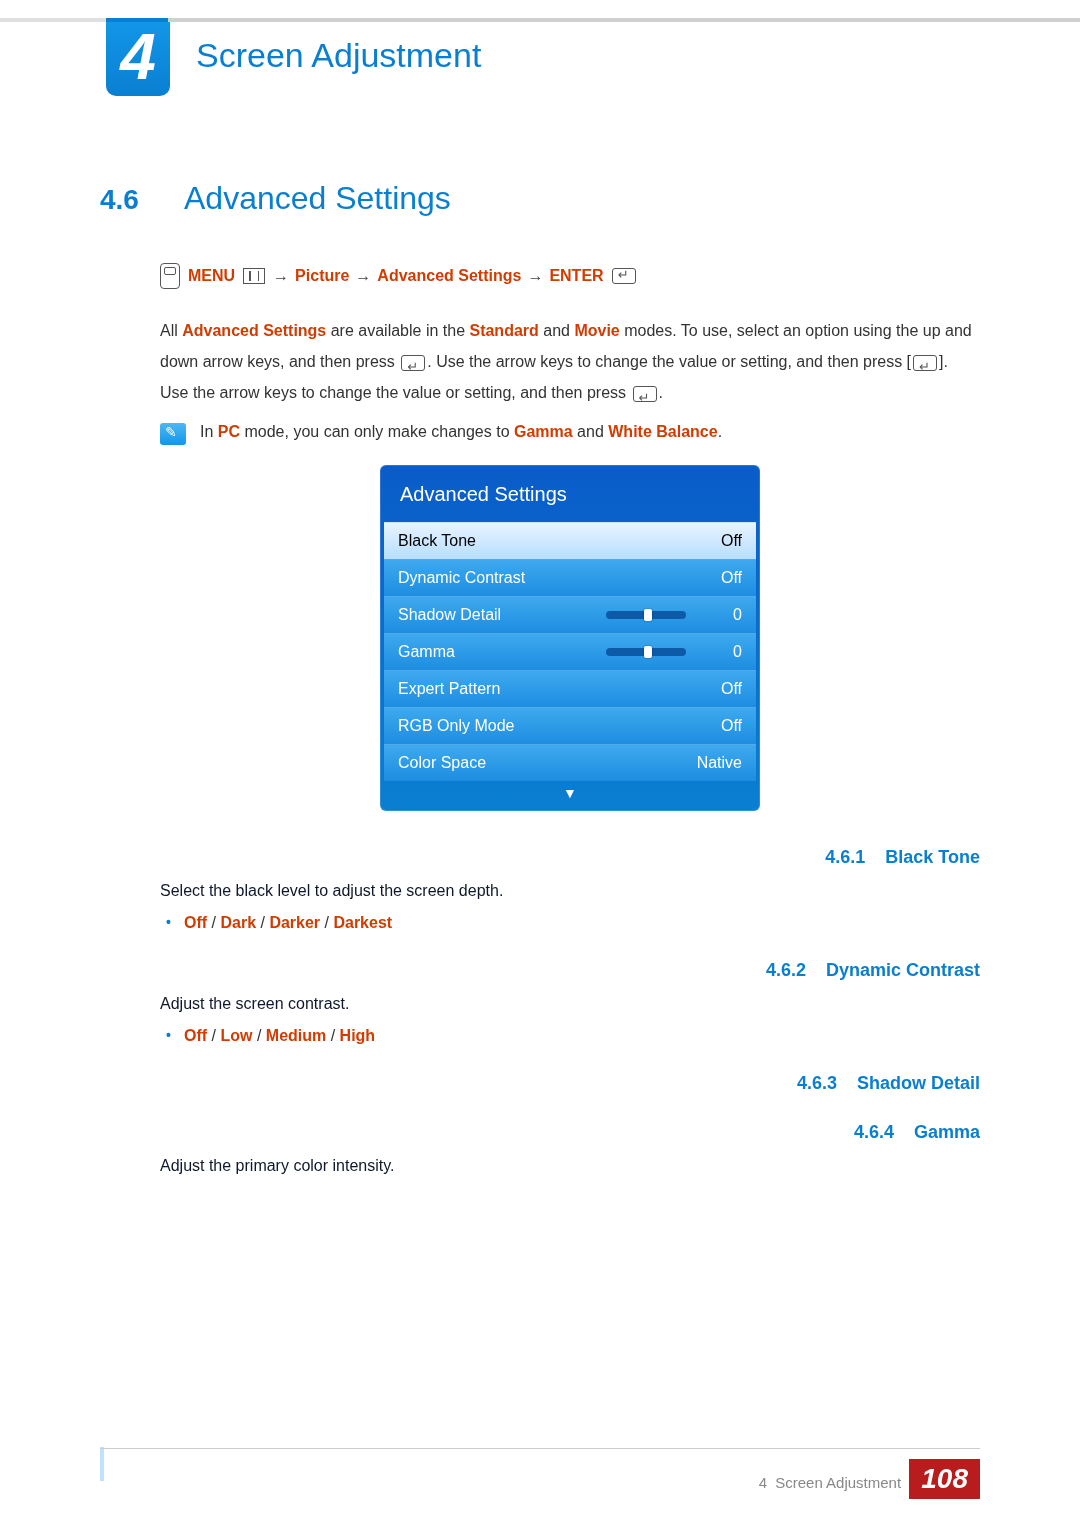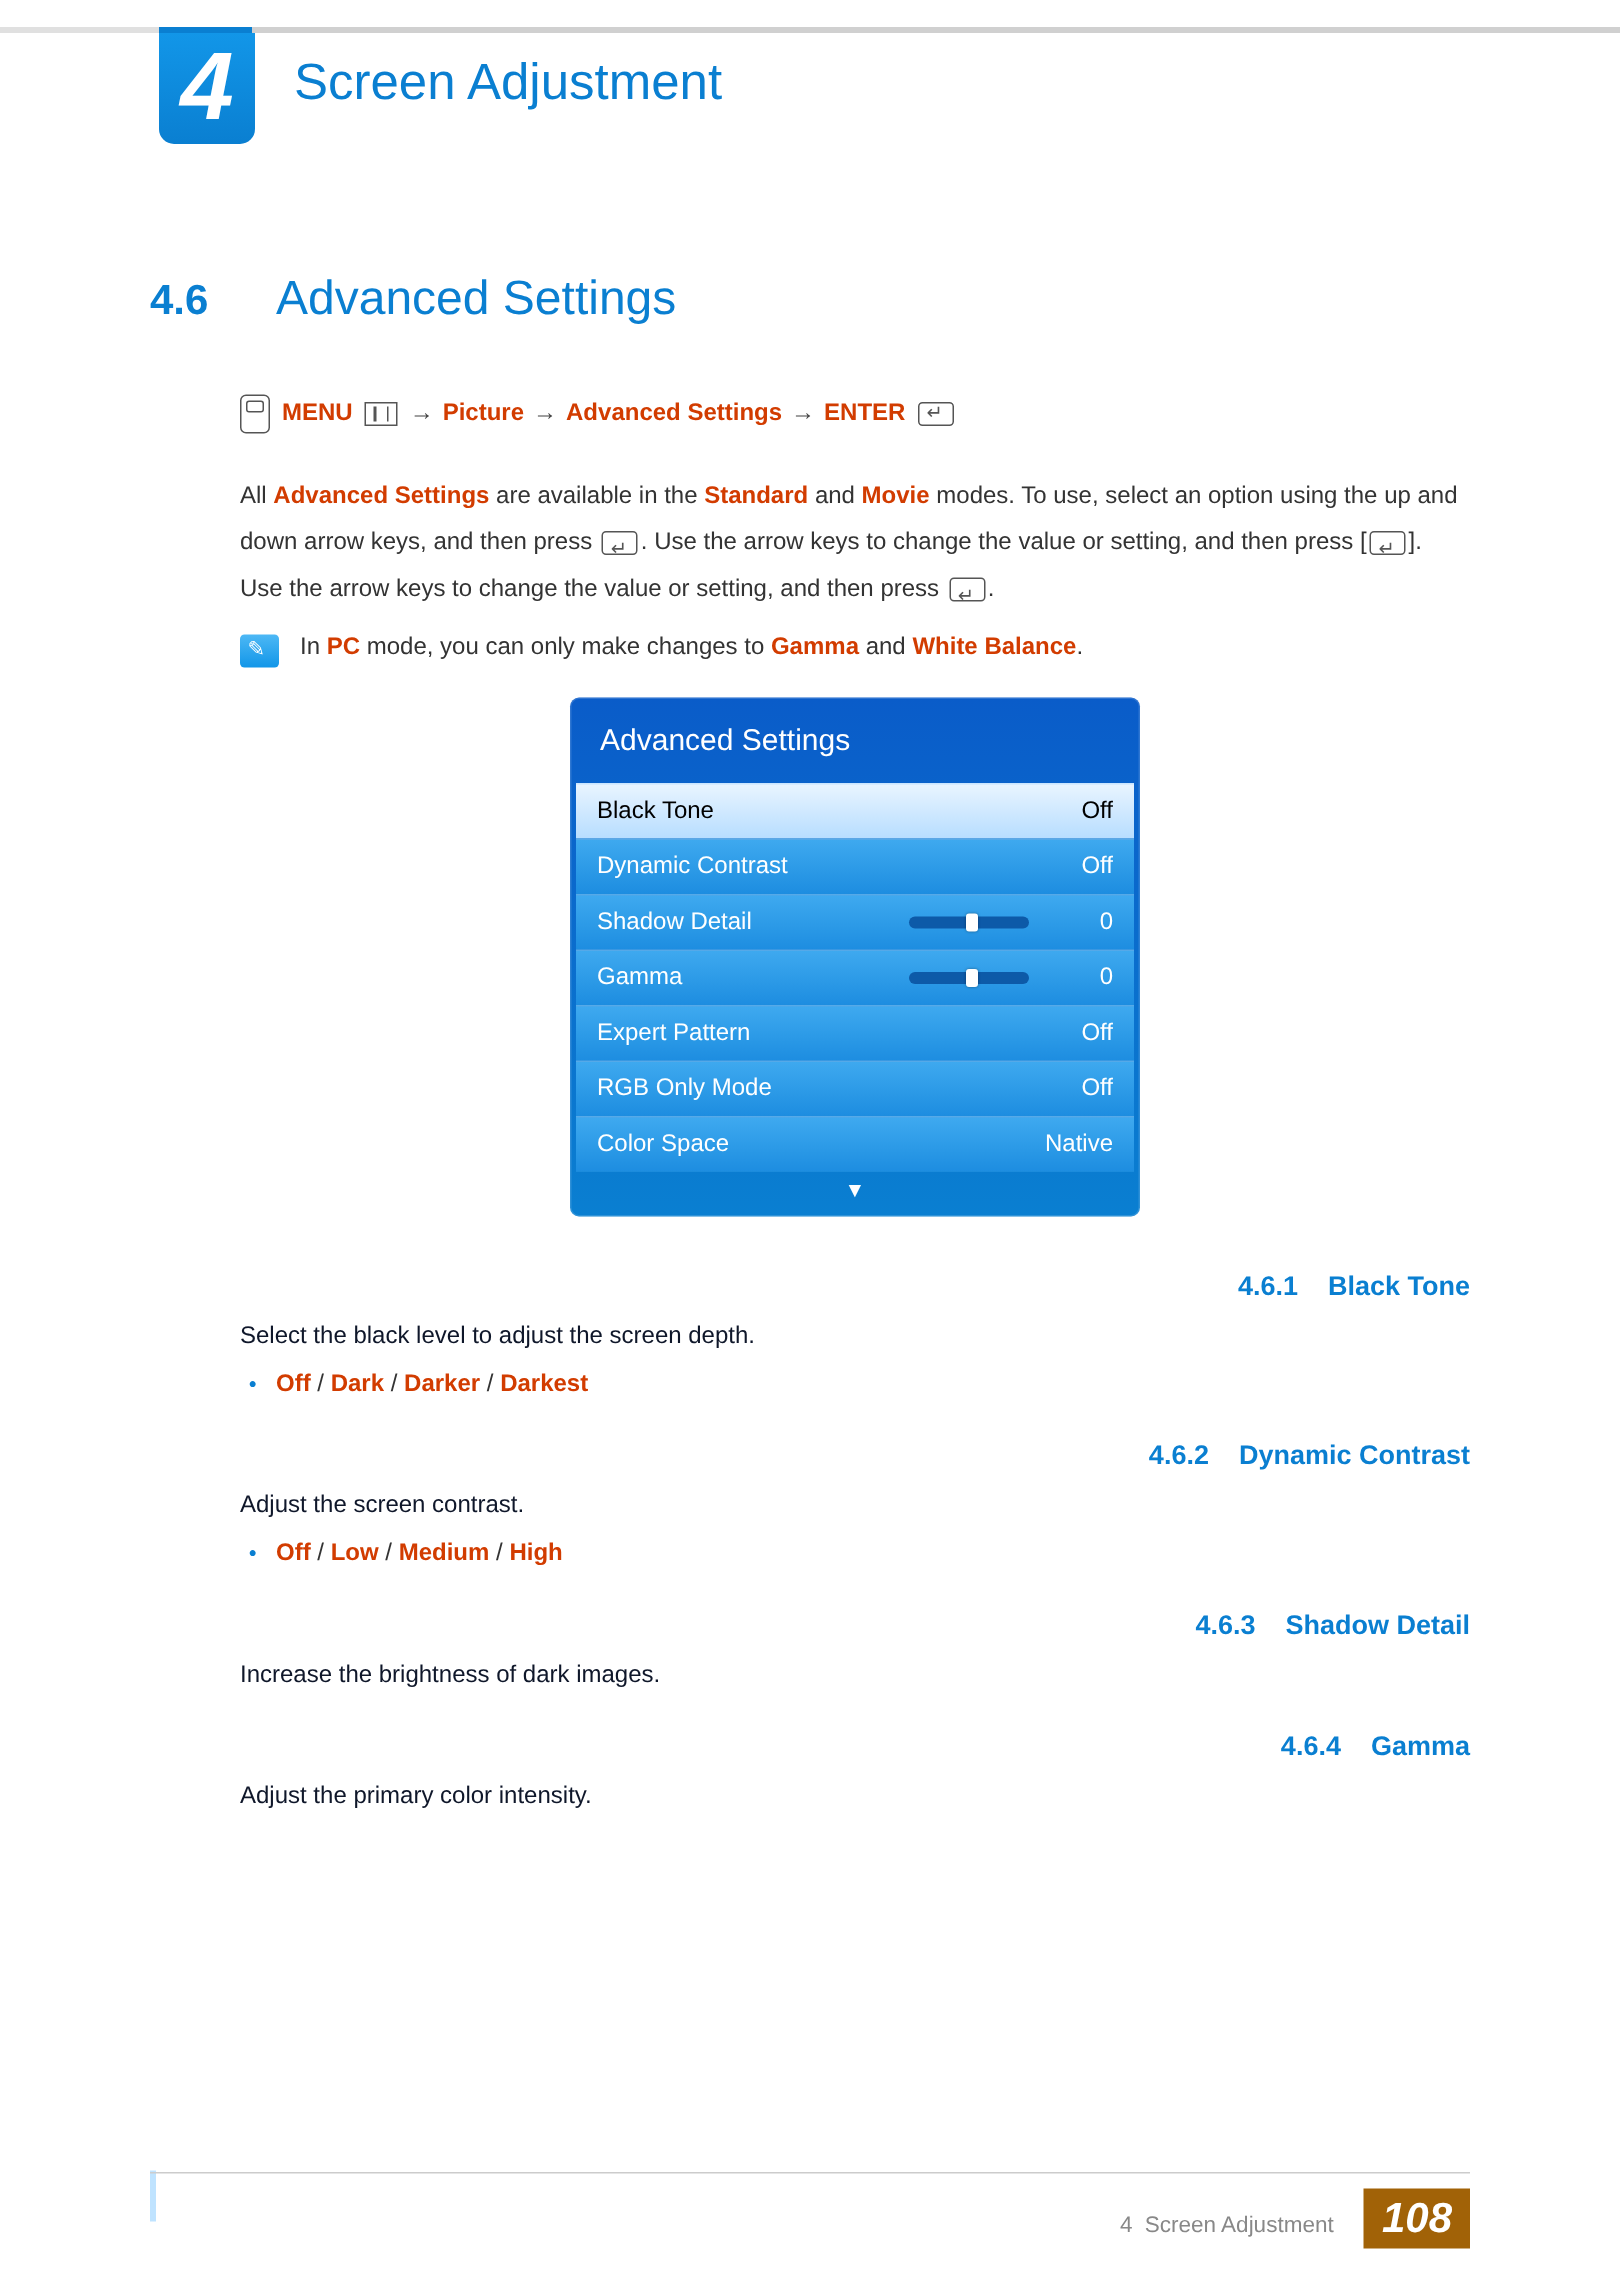--- a/index.html
+++ b/index.html
@@ -141,27 +141,27 @@
     left:100px; right:100px;
     border-top:1px solid #ccc;
     padding-top:10px;
     text-align:right;
     font-size:15px;
     color:#888;
   }
   .footer .ch-label { color:#888; margin-right:4px;}
   .footer .pg {
     display:inline-block;
-    background:#a16207;
+    background:#b91c1c;
     color:#fff;
     font-size:28px;
     font-weight:bold;
     font-style:italic;
     padding: 4px 12px;
-    margin-left:12px;
+    margin-left:0;
   }
   .side-accent{
     position:absolute;
     left:100px; bottom:46px;
     width:4px; height:34px;
     background:#bfe3ff;
   }
 </style>
 </head>
 <body>
@@ -279,21 +279,20 @@
       <div class="opts">
         <span class="o">Off</span><span class="sep"> / </span><span class="o">Low</span><span class="sep"> / </span><span class="o">Medium</span><span class="sep"> / </span><span class="o">High</span>
       </div>
     </div>
 
     <div class="subsec">
       <div class="subsec-head">
         <span class="sub-num">4.6.3</span>
         <span class="sub-title">Shadow Detail</span>
       </div>
-      <div class="sub-body">Increase the brightness of dark images.</div>
     </div>
 
     <div class="subsec">
       <div class="subsec-head">
         <span class="sub-num">4.6.4</span>
         <span class="sub-title">Gamma</span>
       </div>
       <div class="sub-body">Adjust the primary color intensity.</div>
     </div>
 

